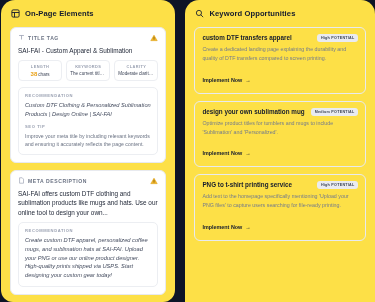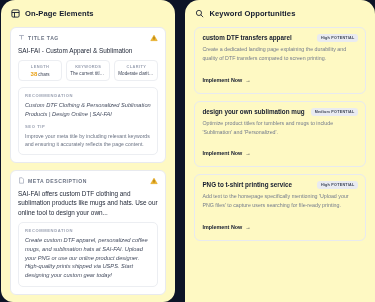--- a/index.html
+++ b/index.html
@@ -13,21 +13,21 @@
     position: relative;
     width: 375px; height: 302px;
     background: #0d1426;
     display: flex;
     gap: 10px;
     padding: 0;
   }
 
   
   .panel {
-    background: #fef9c3;
+    background: #fde047;
     overflow: hidden;
     position: relative;
   }
   .panel-left {
     width: 184px;
     margin-left: 1px;
     border-radius: 0 0 12px 12px;
     border-top-left-radius: 14px;
     border-top-right-radius: 14px;
     height: 302px;

